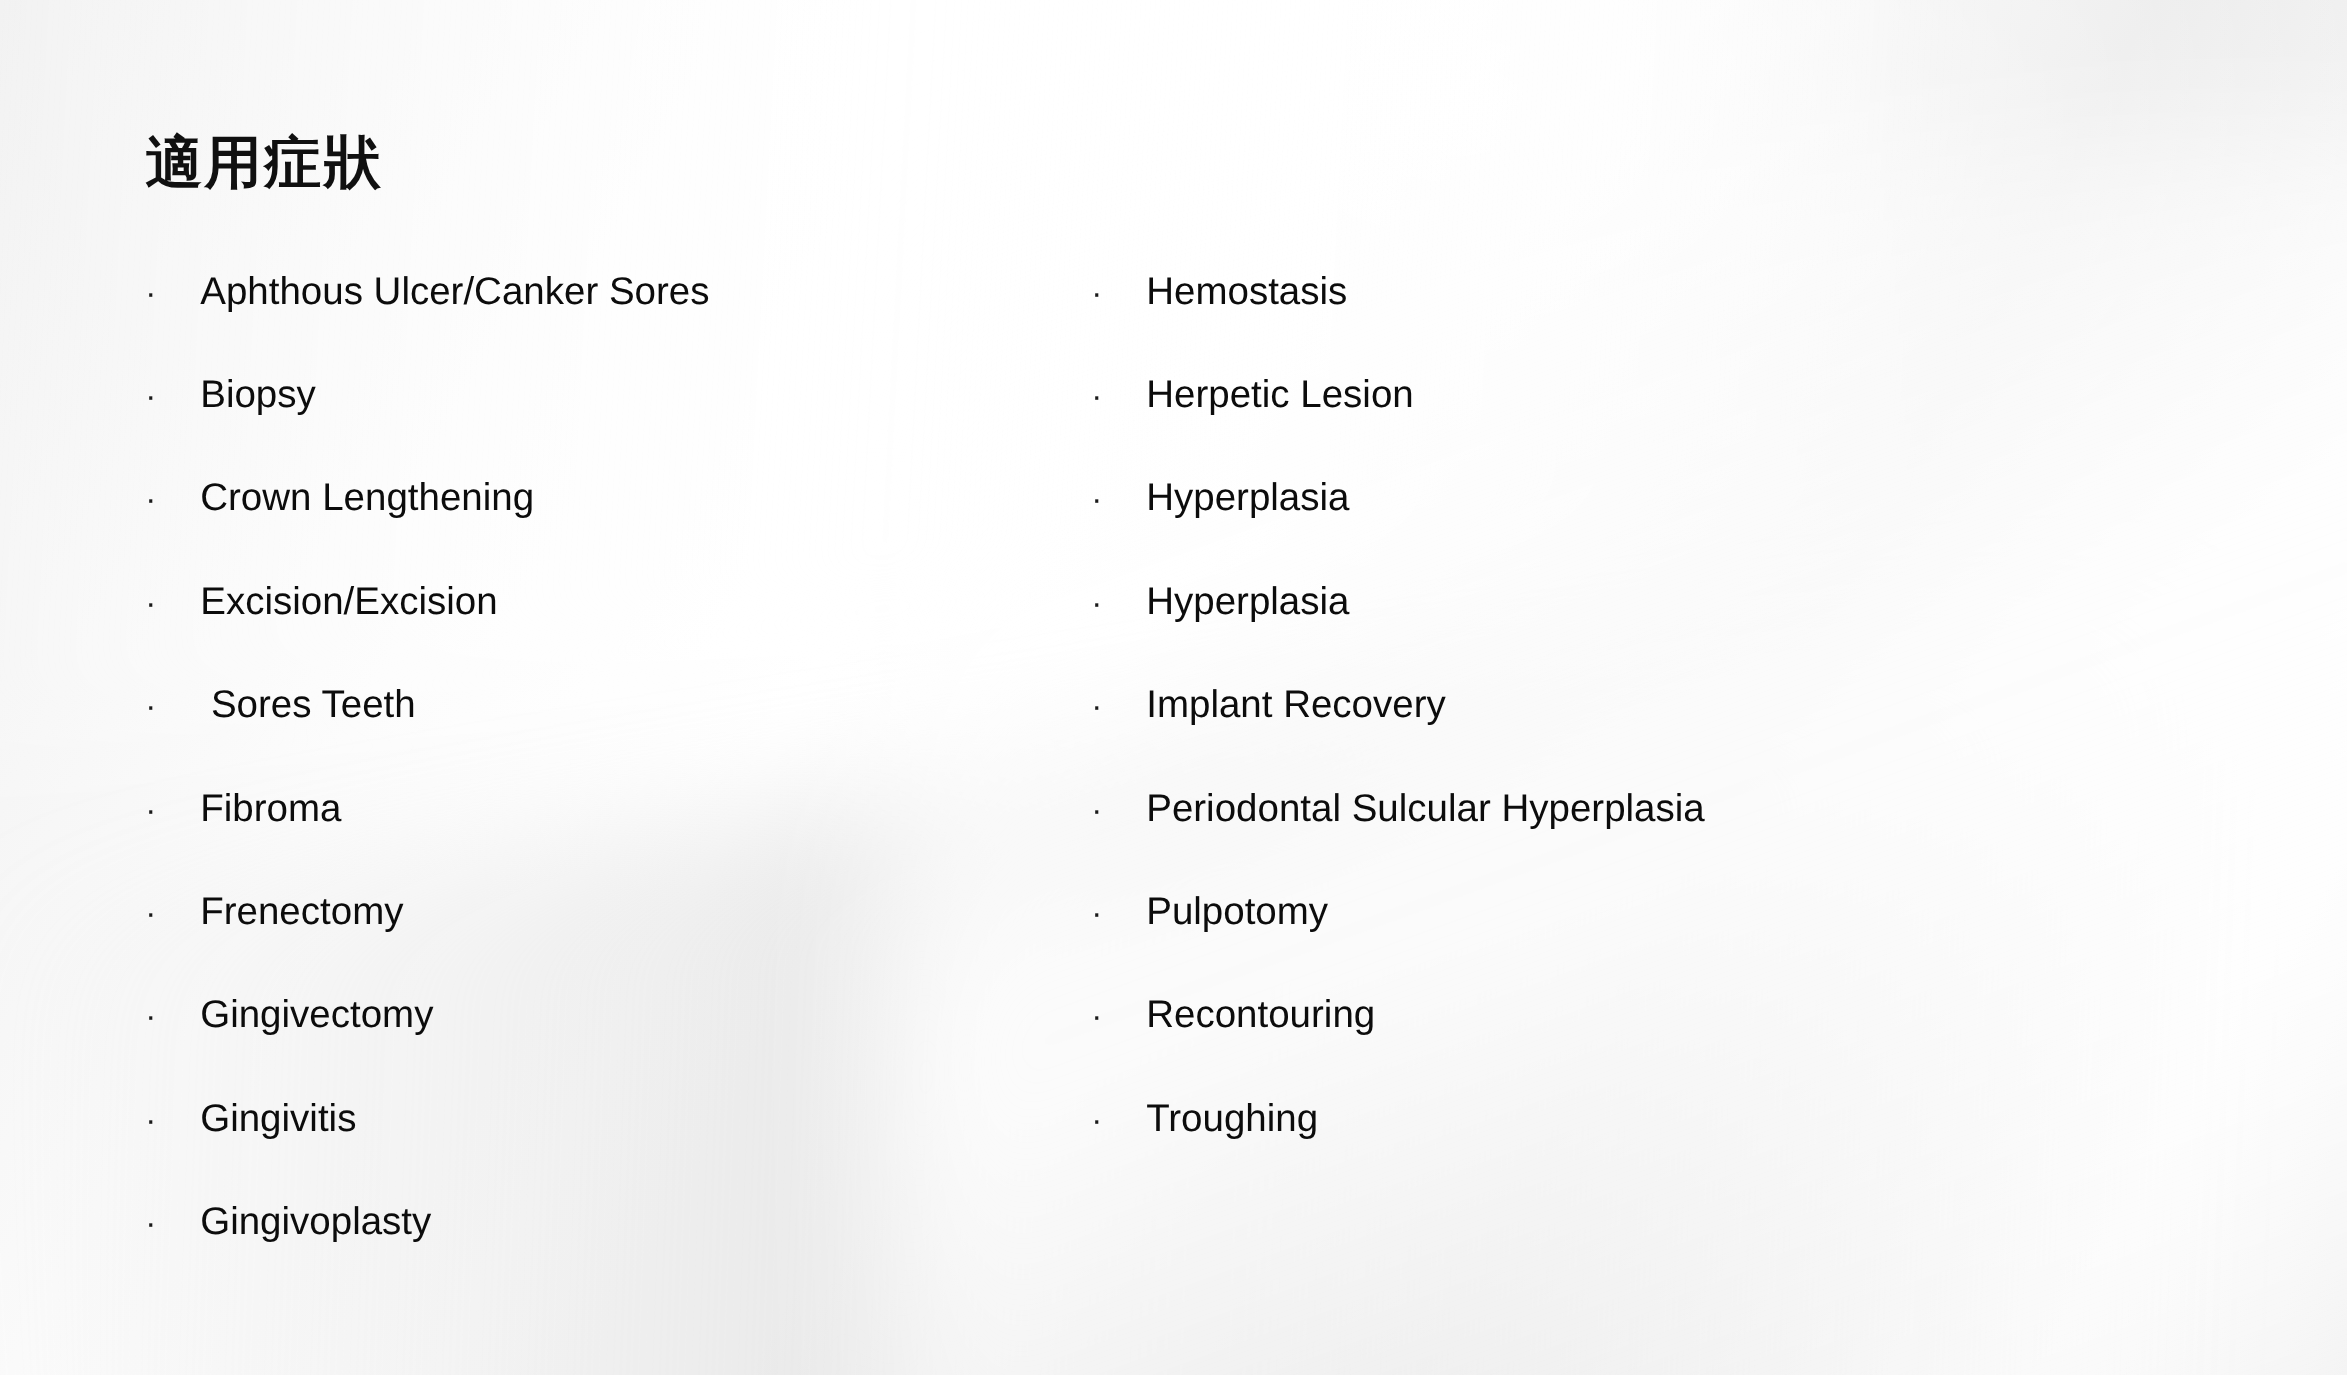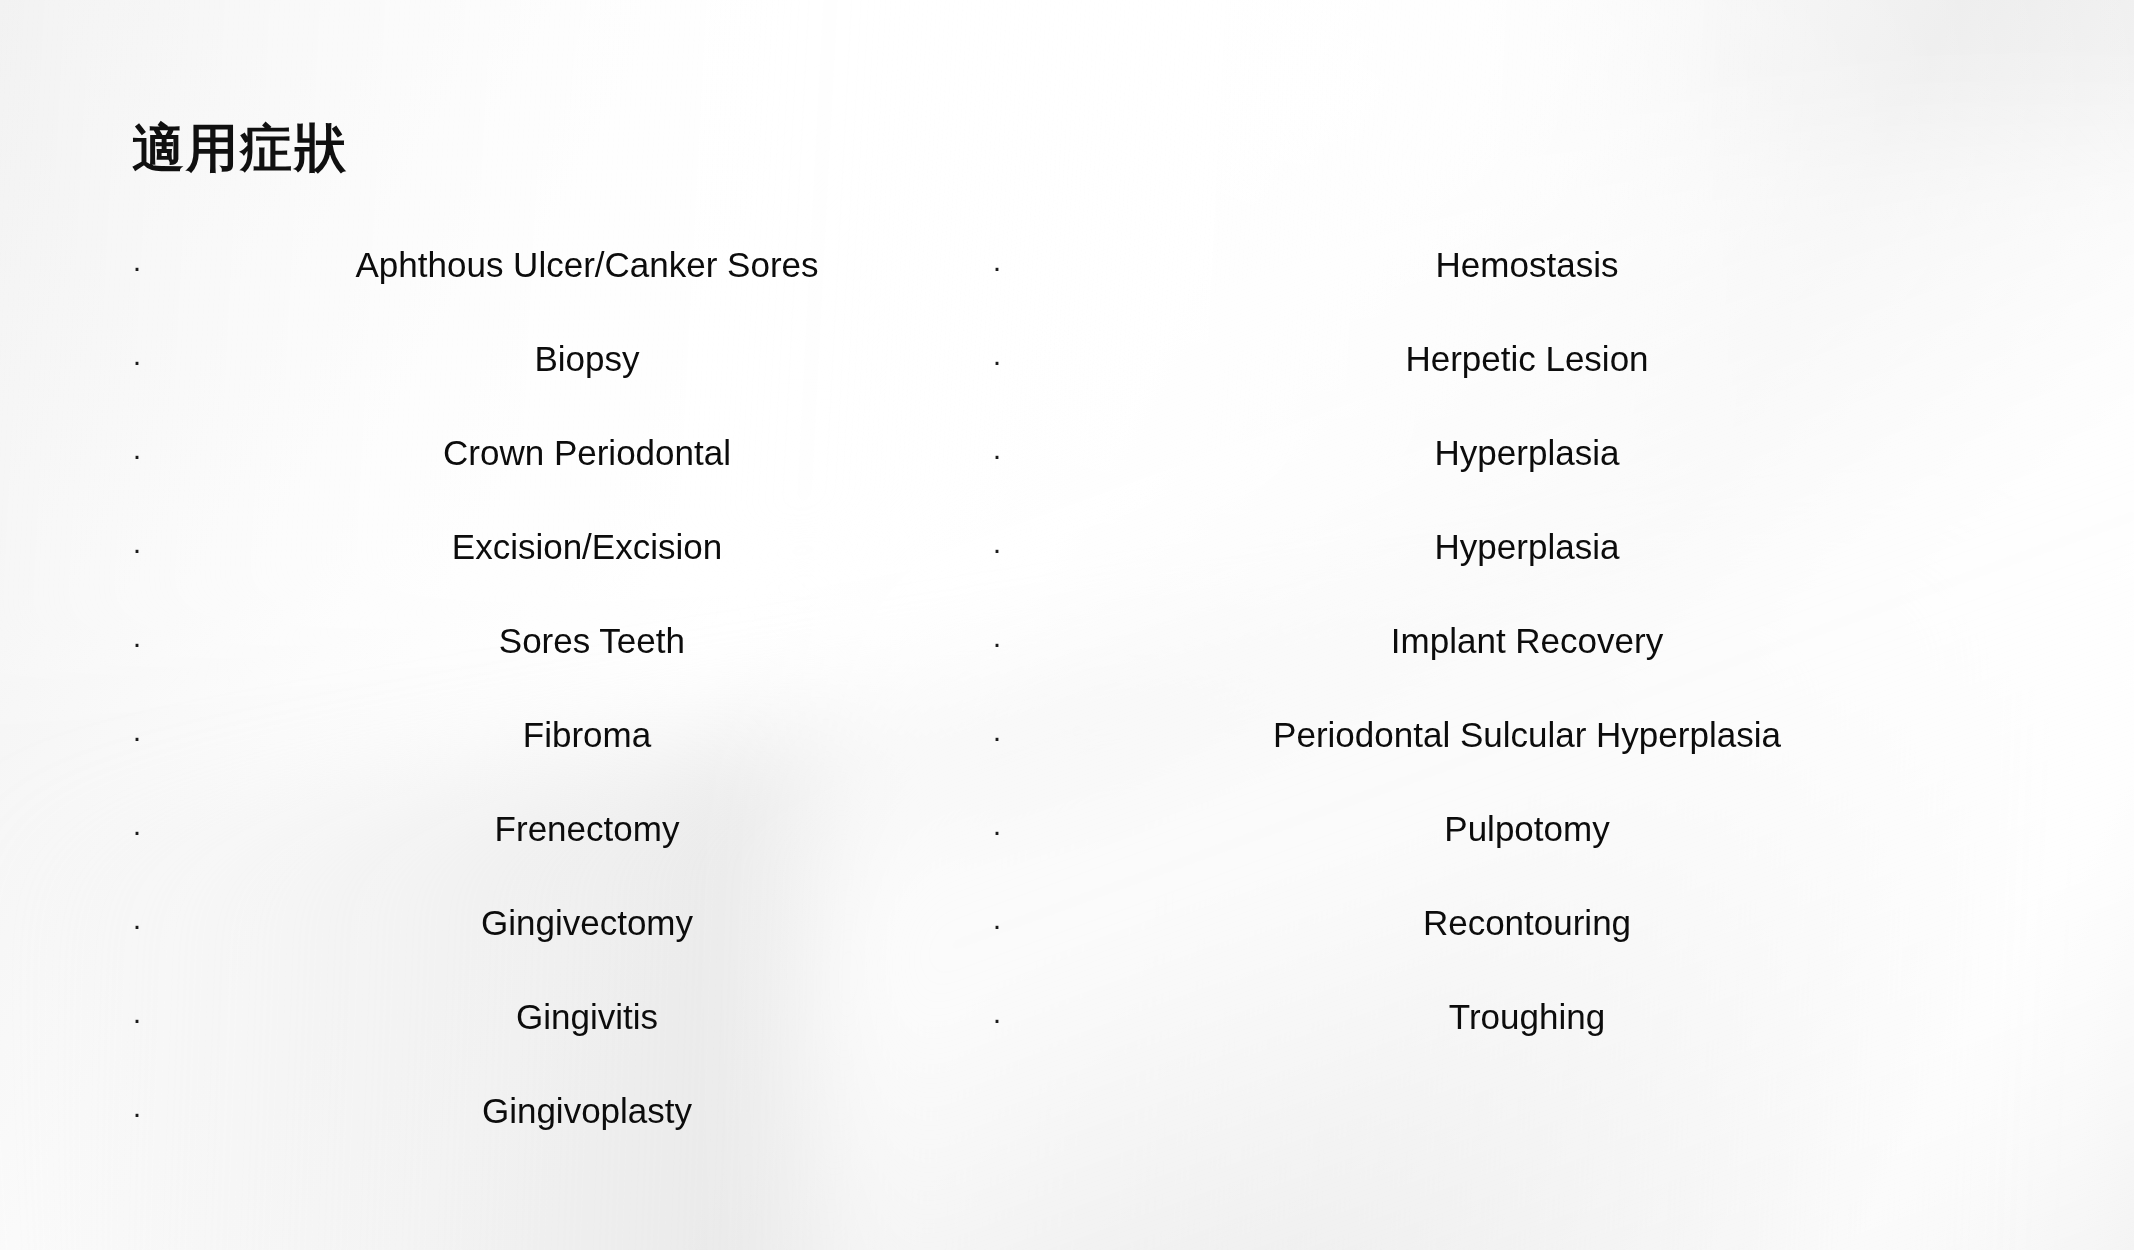--- a/index.html
+++ b/index.html
@@ -115,21 +115,20 @@
     font-size: 30px;
     color: #1a1a1a;
     text-align: left;
     line-height: 94px;
   }
 
   li.bullet-item .bullet-text {
     flex: 1 1 auto;
     white-space: pre;
     line-height: 94px;
-    text-align: center;
   }
 </style>
 </head>
 <body>
 
 <div class="slide">
   <div class="sheen-a"></div>
   <div class="sheen-b"></div>
   <div class="sheen-c"></div>
 
@@ -142,21 +141,21 @@
           <li class="bullet-item">
             <span class="bullet-mark">·</span>
             <span class="bullet-text">Aphthous Ulcer/Canker Sores</span>
           </li>
           <li class="bullet-item">
             <span class="bullet-mark">·</span>
             <span class="bullet-text">Biopsy</span>
           </li>
           <li class="bullet-item">
             <span class="bullet-mark">·</span>
-            <span class="bullet-text">Crown Periodontal</span>
+            <span class="bullet-text">Crown Lengthening</span>
           </li>
           <li class="bullet-item">
             <span class="bullet-mark">·</span>
             <span class="bullet-text">Excision/Excision</span>
           </li>
           <li class="bullet-item">
             <span class="bullet-mark">·</span>
             <span class="bullet-text"> Sores Teeth</span>
           </li>
           <li class="bullet-item">

